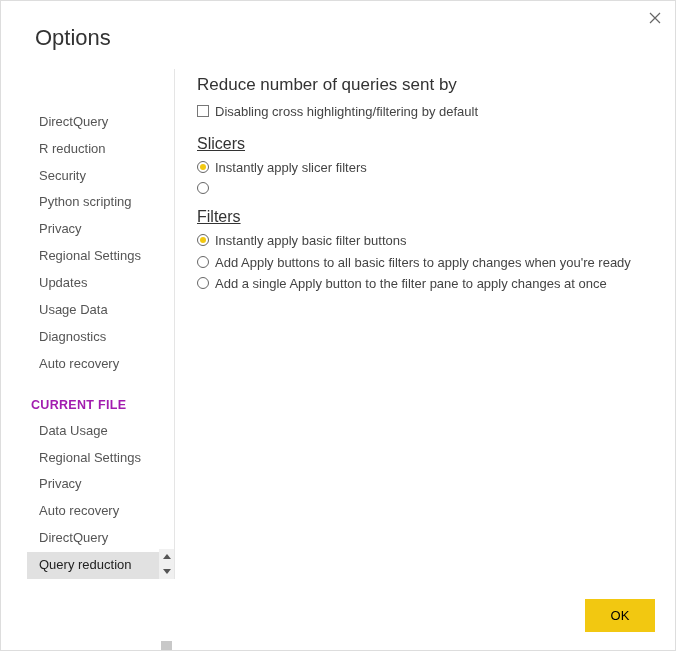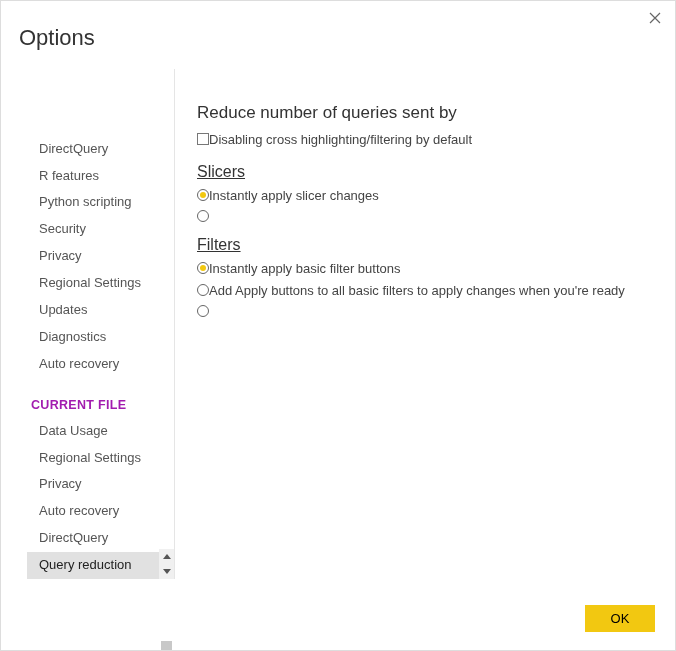--- a/index.html
+++ b/index.html
@@ -21,21 +21,21 @@
       color: #666;
       cursor: pointer;
       background: none;
       border: none;
       line-height: 1;
     }
     .dialog-title {
       font-size: 22px;
       font-weight: 300;
       color: #333;
-      padding: 24px 0 18px 18px;
+      padding: 24px 0 18px 34px;
     }
     .body {
       display: flex;
       padding: 0 0 0 26px;
       height: 510px;
     }
     .sidebar-wrap {
       display: flex;
       width: 148px;
       border-right: 1px solid #e5e5e5;
@@ -88,40 +88,40 @@
       margin: 5px auto;
       cursor:pointer;
     }
     .scroll-arrow.up { border-bottom: 5px solid #555; }
     .scroll-arrow.down { border-top: 5px solid #555; }
 
     .content {
       flex: 1;
       padding: 0 20px 0 22px;
       color: #444;
-      margin-top: 28px;
     }
     .section-title {
       font-size: 17px;
       font-weight: 400;
       color: #333;
       margin: 6px 0 8px 0;
     }
     .section-title.sm {
       font-size: 16px;
       margin-top: 14px;
       margin-bottom: 6px;
       text-decoration: underline;
     }
     .opt-row {
       display: flex;
       align-items: flex-start;
       margin: 3px 0;
       font-size: 13px;
       color: #444;
+      gap: 6px;
     }
     .checkbox {
       width: 12px; height: 12px;
       border: 1px solid #777;
       margin-top: 2px;
       flex-shrink: 0;
       background: #fff;
     }
     .radio {
       width: 12px; height: 12px;
@@ -146,21 +146,21 @@
       position: absolute;
       bottom: 18px;
       right: 20px;
       display: flex;
       gap: 10px;
     }
     .btn {
       min-width: 70px;
       padding: 5px 16px;
       font-size: 13px;
-      border: 1px solid #ec4899;
+      border: 4px solid #ec4899;
       background: #fff;
       cursor: pointer;
       text-align: center;
     }
     .btn.primary {
       background: #f2c811;
       border-color: #f2c811;
       color: #000;
     }
   </style>
@@ -174,26 +174,27 @@
       </svg>
   </span>
 </button>
 
 <div class="dialog-title">Options</div>
 
 <div class="body">
   <div class="sidebar-wrap">
     <div class="sidebar">
       <div class="sidebar-item">DirectQuery</div>
-      <div class="sidebar-item">R features</div>
+      <div class="sidebar-item">R reduction</div>
+      <div class="sidebar-item">Security</div>
       <div class="sidebar-item">Python scripting</div>
-      <div class="sidebar-item">Security</div>
       <div class="sidebar-item">Privacy</div>
       <div class="sidebar-item">Regional Settings</div>
       <div class="sidebar-item">Updates</div>
+      <div class="sidebar-item">Usage Data</div>
       <div class="sidebar-item">Diagnostics</div>
       <div class="sidebar-item">Auto recovery</div>
 
       <div class="sidebar-header">CURRENT FILE</div>
 
       <div class="sidebar-item">Data Usage</div>
       <div class="sidebar-item">Regional Settings</div>
       <div class="sidebar-item">Privacy</div>
       <div class="sidebar-item">Auto recovery</div>
       <div class="sidebar-item">DirectQuery</div>
@@ -210,36 +211,37 @@
   <div class="content">
     <div class="section-title">Reduce number of queries sent by</div>
     <div class="opt-row">
       <span class="checkbox"></span>
       <span class="opt-label">Disabling cross highlighting/filtering by default</span>
     </div>
 
     <div class="section-title sm">Slicers</div>
     <div class="opt-row">
       <span class="radio checked"></span>
-      <span class="opt-label">Instantly apply slicer changes</span>
+      <span class="opt-label">Instantly apply slicer filters</span>
     </div>
     <div class="opt-row">
       <span class="radio"></span>
     </div>
 
     <div class="section-title sm">Filters</div>
     <div class="opt-row">
       <span class="radio checked"></span>
       <span class="opt-label">Instantly apply basic filter buttons</span>
     </div>
     <div class="opt-row">
       <span class="radio"></span>
       <span class="opt-label">Add Apply buttons to all basic filters to apply changes when you're ready</span>
     </div>
     <div class="opt-row">
       <span class="radio"></span>
+      <span class="opt-label">Add a single Apply button to the filter pane to apply changes at once</span>
     </div>
   </div>
 </div>
 
 <div class="footer">
   <button class="btn primary">OK</button>
 </div>
 
 </body></html>

